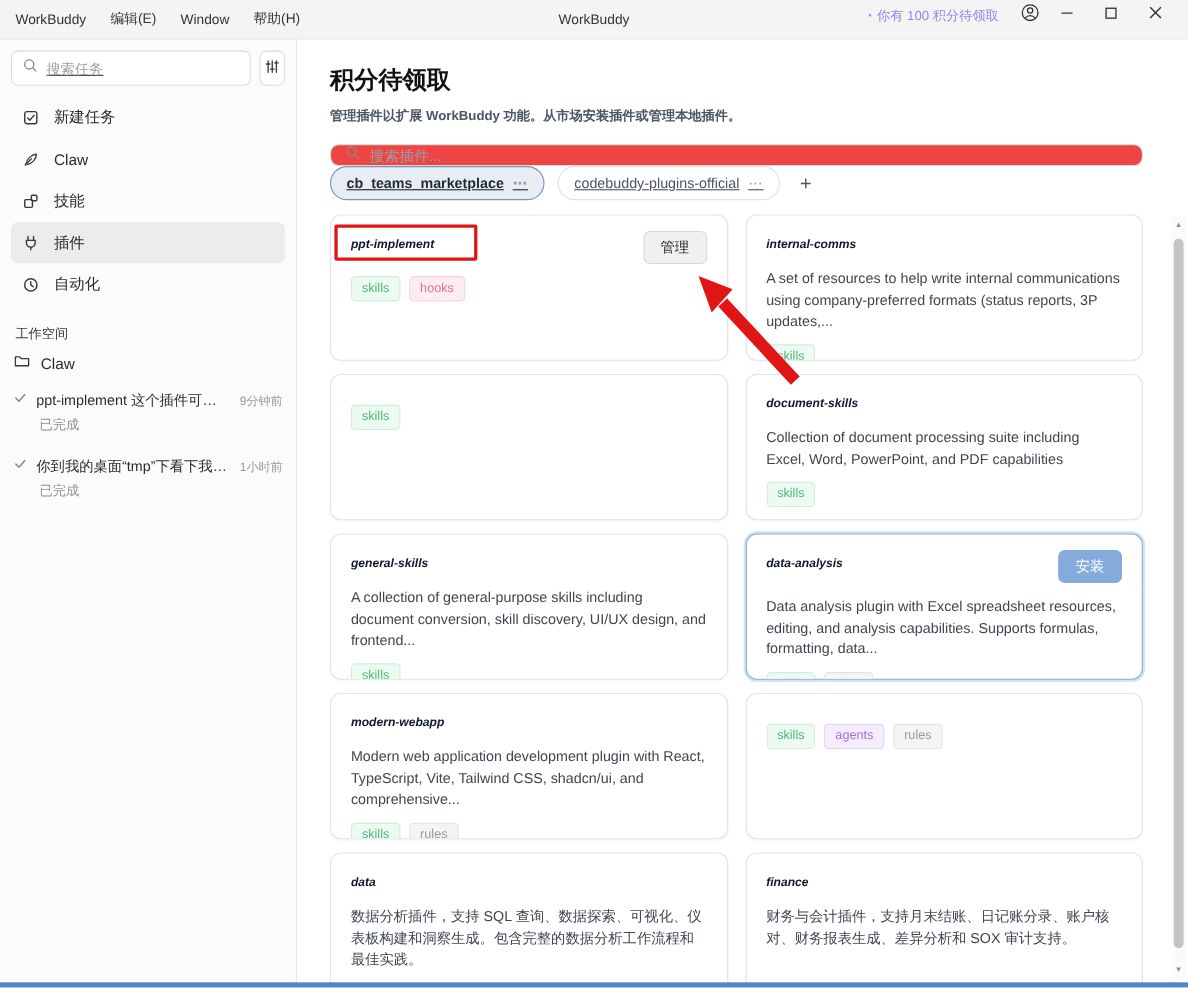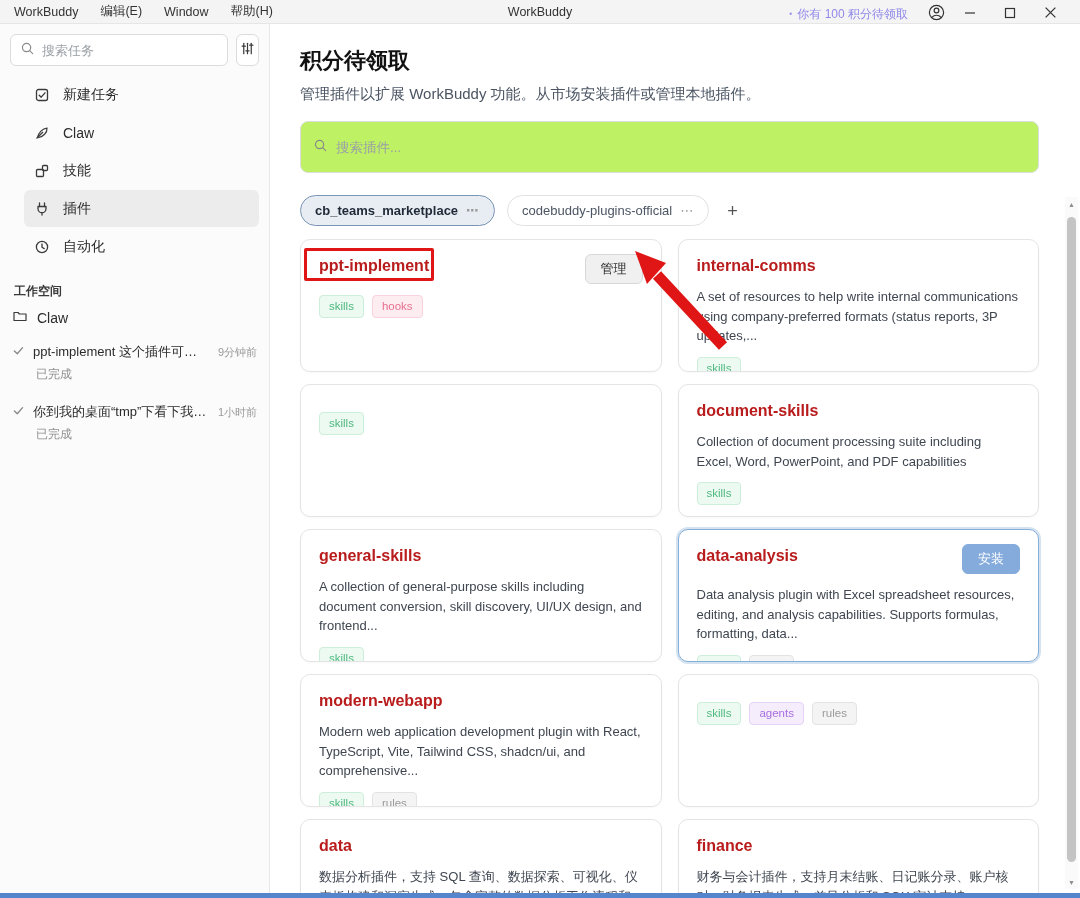--- a/index.html
+++ b/index.html
@@ -8,74 +8,74 @@
     --install-blue:#84abdc;
     --highlight-blue:#86aed8;
     --bottombar-blue:#5585cc;
   }
   *{box-sizing:border-box;margin:0;padding:0;}
   html,body{width:1080px;height:898px;overflow:hidden;}
   body{font-family:"Liberation Sans","DejaVu Sans",sans-serif;background:#fff;color:#1f1f1f;}
   .window{position:relative;width:1080px;height:898px;overflow:hidden;background:#fff;}
 
   
-  .titlebar{position:relative;height:24px;background:#f4f4f5;border-bottom:1px solid #e6e6e6;display:flex;align-items:center;}
+  .titlebar{position:relative;height:36px;background:#f4f4f5;border-bottom:1px solid #e6e6e6;display:flex;align-items:center;}
   .menus{display:flex;align-items:center;gap:22px;padding-left:14px;}
   .menu-item{font-size:12.5px;color:#333;cursor:default;}
   .tb-title{position:absolute;left:50%;transform:translateX(-50%);font-size:12.5px;color:#333;}
   .tb-right{position:absolute;right:10px;top:0;height:28px;display:flex;align-items:center;gap:0;}
   .points{display:flex;align-items:center;gap:5px;color:var(--points-purple);font-size:12px;margin-right:14px;white-space:nowrap;}
   .points .sq{font-size:8px;line-height:1;}
   .avatar-btn{display:flex;align-items:center;justify-content:center;width:28px;height:28px;}
   .winbtn{width:40px;height:28px;display:flex;align-items:center;justify-content:center;}
 
   
   .app{display:flex;height:870px;}
   .sidebar{width:270px;flex:0 0 270px;background:#fbfbfb;border-right:1px solid #e7e7e7;padding-top:10px;overflow:hidden;}
   .main{flex:1;position:relative;padding:20px 41px 0 30px;overflow:hidden;background:#fff;}
 
   
   .search-row{display:flex;align-items:center;gap:8px;padding:0 10px;}
   .search-box{flex:1;display:flex;align-items:center;gap:7px;height:32px;border:1px solid #dcdcdc;border-radius:6px;background:#fff;padding:0 9px;}
-  .search-box input{border:none;outline:none;flex:1;font-size:13px;font-family:inherit;color:#333;background:transparent;min-width:0;}
+  .search-box input{border:none;outline:none;flex:1;font-size:13px;font-family:inherit;color:#333;background:transparent;min-width:0;text-decoration:underline;}
   .search-box input::placeholder{color:#9aa0a6;}
   .filter-btn{width:32px;height:32px;border:1px solid #dcdcdc;border-radius:6px;background:#fff;display:flex;align-items:center;justify-content:center;cursor:pointer;}
-  .nav{margin-top:10px;margin-left:14px;}
+  .nav{margin-top:10px;}
   .nav-item{display:flex;align-items:center;gap:13px;height:37px;margin:1px 10px;padding:0 10px;border-radius:6px;font-size:14px;color:#2b2b2b;cursor:pointer;}
   .nav-item.selected{background:#ececec;}
   .nav-icon{display:flex;align-items:center;}
-  .ws-header{margin:18px 14px 0;font-size:12px;font-weight:bold;color:#3a3a3a;}
+  .ws-header{margin:18px 14px 0;font-size:12px;font-weight:normal;color:#3a3a3a;}
   .ws-folder{display:flex;align-items:center;gap:9px;margin:8px 12px 0;font-size:14px;color:#2b2b2b;cursor:pointer;}
   .tasks{margin-top:16px;}
   .task-item{padding:0 12px;margin-bottom:20px;cursor:pointer;}
   .task-line1{display:flex;align-items:center;gap:8px;}
   .task-title{font-size:13px;color:#2b2b2b;white-space:nowrap;overflow:hidden;text-overflow:ellipsis;flex:1;}
   .task-time{font-size:11px;color:#9a9a9a;white-space:nowrap;}
   .task-status{margin-left:24px;margin-top:5px;font-size:12px;color:#8f8f8f;}
 
   
   .page-title{font-size:22px;font-weight:bold;color:#111;margin:2px 0 9px;}
-  .page-subtitle{font-size:15px;color:#4b5563;margin-bottom:17px;}
-  .plugin-search{display:flex;align-items:center;gap:8px;height:52px;border:1px solid #dcdcdc;border-radius:8px;padding:0 12px;margin-bottom:22px;background:#bef264;}
+  .page-subtitle{font-size:12px;color:#4b5563;margin-bottom:17px;font-weight:bold;}
+  .plugin-search{display:flex;align-items:center;gap:8px;height:20px;border:1px solid #dcdcdc;border-radius:8px;padding:0 12px;background:#ef4444;}
   .plugin-search input{border:none;outline:none;flex:1;font-size:13.5px;font-family:inherit;color:#333;background:transparent;}
   .plugin-search input::placeholder{color:#9aa0a6;}
 
   
   .sources{display:flex;align-items:center;gap:12px;margin-bottom:13px;}
-  .source-pill{display:flex;align-items:center;gap:8px;height:31px;padding:14px 14px;border-radius:16px;border:1px solid #e2e2e2;background:#fff;font-size:13px;color:#4b5563;cursor:pointer;white-space:nowrap;}
+  .source-pill{display:flex;align-items:center;gap:8px;height:31px;padding:14px 14px;border-radius:16px;border:1px solid #e2e2e2;background:#fff;font-size:13px;color:#4b5563;cursor:pointer;white-space:nowrap;text-decoration:underline;}
   .source-pill .more{color:#9a9a9a;font-size:13px;letter-spacing:1px;}
   .source-pill.selected{border:1.5px solid #7a94b5;background:#e8edf3;color:#1f2937;font-weight:bold;}
   .add-source{font-size:18px;color:#555;background:none;border:none;cursor:pointer;padding:0 6px;line-height:1;}
 
   
   .cards{display:grid;grid-template-columns:1fr 1fr;gap:12px 16px;grid-auto-rows:133px;}
   .card{position:relative;background:#fff;border:1px solid #e4e4e4;border-radius:10px;padding:16px 18px;box-shadow:0 1px 2px rgba(0,0,0,0.03);overflow:hidden;cursor:pointer;}
   .card.highlighted{border:1px solid var(--highlight-blue);box-shadow:0 0 0 2px rgba(134,174,216,0.35);}
   .card-header{display:flex;align-items:flex-start;justify-content:space-between;}
-  .card-name{font-size:16px;font-weight:bold;color:#b91c1c;line-height:20px;}
+  .card-name{font-size:11px;font-weight:bold;color:#0f172a;line-height:20px;font-style:italic;}
   .card-btn{font-size:13px;border-radius:6px;padding:5px 15px;cursor:pointer;font-family:inherit;margin-top:-2px;}
   .card-btn.gray{background:#f0f0f0;border:1px solid #d8d8d8;color:#2b2b2b;}
   .card-btn.blue{background:var(--install-blue);border:1px solid var(--install-blue);color:#fff;}
   .card-desc{margin-top:11px;font-size:13px;line-height:1.5;color:#3f4650;}
   .tags{margin-top:11px;display:flex;gap:8px;}
   .tag{font-size:11.5px;padding:2px 9px;border-radius:4px;border:1px solid transparent;line-height:1.45;}
   .tag.green{color:#4eb87e;background:#edfaf2;border-color:#cdeeda;}
   .tag.pink{color:#e8708f;background:#fdedf1;border-color:#f8d3dd;}
   .tag.gray{color:#9a9a9a;background:#f4f4f4;border-color:#e3e3e3;}
   .tag.purple{color:#a76fe0;background:#f5edfc;border-color:#e5d2f6;}

